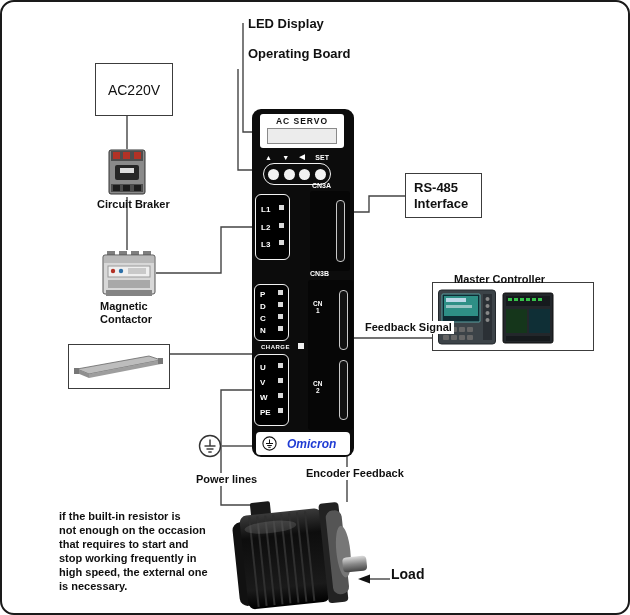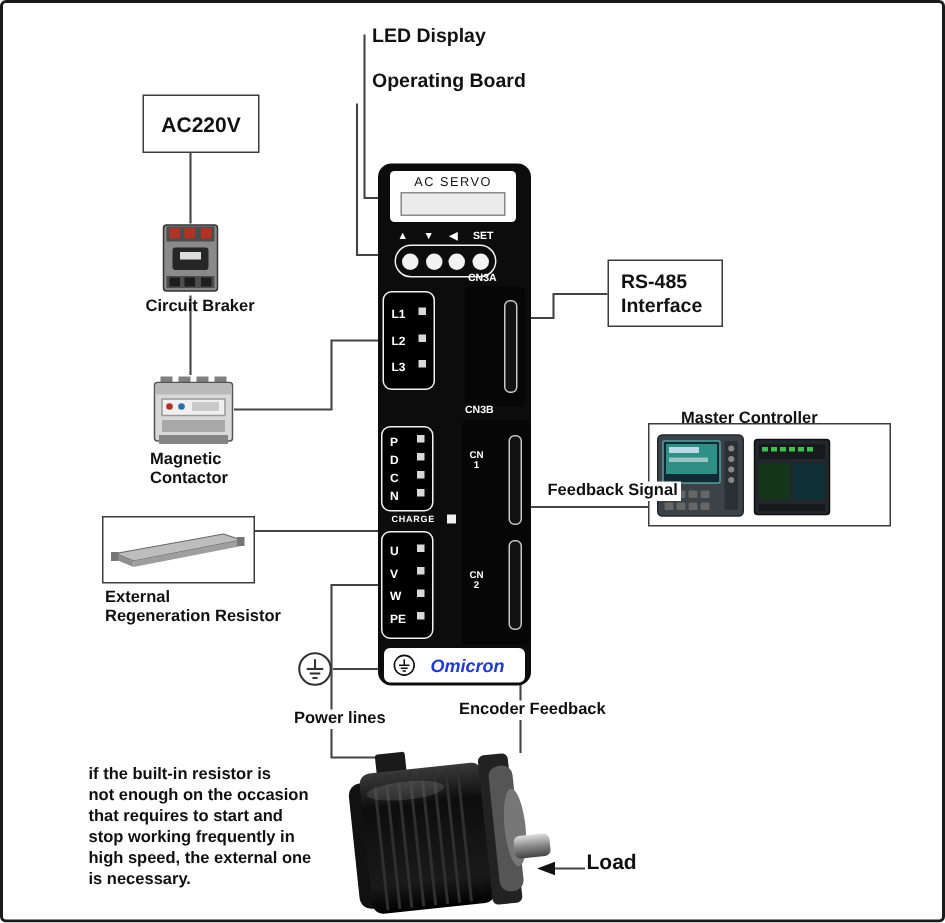--- a/index.html
+++ b/index.html
@@ -1,38 +1,38 @@
 <!DOCTYPE html>
 <html><head>
 <meta charset="utf-8">
 <style>
   *{margin:0;padding:0;box-sizing:border-box}
   html,body{width:630px;height:615px;background:#fff}
   body{font-family:"Liberation Sans",sans-serif;color:#111}
-  .canvas{position:relative;width:630px;height:615px;background:#fff;border:2px solid #1a1a1a;border-radius:4px;overflow:hidden}
+  .canvas{position:relative;width:630px;height:615px;background:#fff;border:2px solid #1a1a1a;border-radius:14px;overflow:hidden}
   .pre{white-space:pre-line}
   svg.wires{position:absolute;left:0;top:0;z-index:1}
   .gfx{position:absolute;z-index:2;line-height:0}
   .lbl{position:absolute;font-weight:bold;color:#101010;z-index:3;font-size:11px;line-height:13px}
   .bgw{background:#fff;padding:0 2px}
   .boxed{position:absolute;background:#fff;border:1.5px solid #3c3c3c;z-index:2}
   
   .anno{position:absolute;left:246px;font-weight:bold;z-index:3}
   .anno.t{font-size:13px}
   .anno.d{font-size:12.5px}
   
-  .ac-box{left:93px;top:61px;width:78px;height:39px;display:flex;align-items:center;justify-content:center;font-size:14px;font-weight:bold}
+  .ac-box{left:93px;top:61px;width:78px;height:53px;display:flex;align-items:center;justify-content:center;font-size:14px;font-weight:normal}
   .res-box{left:66px;top:342px;width:102px;height:45px}
   
   .rs485-box{left:403px;top:171px;width:77px;height:45px;display:flex;align-items:center;font-size:13px;font-weight:bold;padding-left:8px;line-height:16px}
   .mc-box{left:430px;top:280px;width:162px;height:69px}
   
   .drive{position:absolute;left:250px;top:107px;width:102px;height:348px;background:#0c0c0c;border-radius:9px;z-index:2}
   .display{position:absolute;left:8px;top:5px;width:84px;height:34px;background:#fff;border-radius:3px}
-  .disp-title{text-align:center;font-size:8.5px;font-weight:normal;padding-top:2px;letter-spacing:1px}
+  .disp-title{text-align:center;font-size:8.5px;font-weight:bold;padding-top:2px;letter-spacing:1px}
   .disp-screen{margin:2px auto 0;width:70px;height:16px;background:#ececec;border:1px solid #8a8a8a}
   .keysrow{position:absolute;left:13px;top:44px;width:64px;display:flex;justify-content:space-between;align-items:center;color:#fff;font-size:7px;font-weight:bold}
   .keysbox{position:absolute;left:11px;top:54px;width:68px;height:22px;border:1.5px solid #f2f2f2;border-radius:11px;display:flex;align-items:center;justify-content:space-evenly}
   .keycircle{width:11px;height:11px;border-radius:50%;background:#f2f2f2}
   .cnlab{position:absolute;color:#fff;font-size:7px;font-weight:bold}
   .conn{position:absolute;background:#060606;border-radius:3px}
   .conn-cn3a{left:58px;top:82px;width:40px;height:80px}
   .conn-cn3b{left:56px;top:171px;width:45px;height:150px}
   .slot{position:absolute;right:5px;width:9px;border:1px solid #c8c8c8;border-radius:4px;background:#111}
   .cn-txt{position:absolute;left:5px;color:#fff;font-size:6.5px;font-weight:bold;line-height:7px;text-align:center;white-space:pre-line}
@@ -119,22 +119,20 @@
     <span class="gfx" style="left:2px;top:2px">
       <svg width="96" height="38" viewBox="0 0 96 38">
         <polygon points="6,22 78,9 90,13 18,27" fill="#bdbdbd" stroke="#666" stroke-width="0.8"></polygon>
         <polygon points="6,22 18,27 18,31 6,26" fill="#8f8f8f"></polygon>
         <polygon points="18,27 90,13 90,17 18,31" fill="#9e9e9e"></polygon>
         <rect x="3" y="21" width="5" height="6" fill="#777"></rect>
         <rect x="87" y="11" width="5" height="6" fill="#777"></rect>
       </svg>
     </span>
   </div>
-  <div class="lbl pre" style="left:68px;top:390px">External
-Regeneration Resistor</div>
 
   <div class="drive">
     <div class="display">
       <div class="disp-title">AC SERVO</div>
       <div class="disp-screen"></div>
     </div>
     <div class="keysrow">
       <span>▲</span>
       <span>▼</span>
       <span>◀</span>

